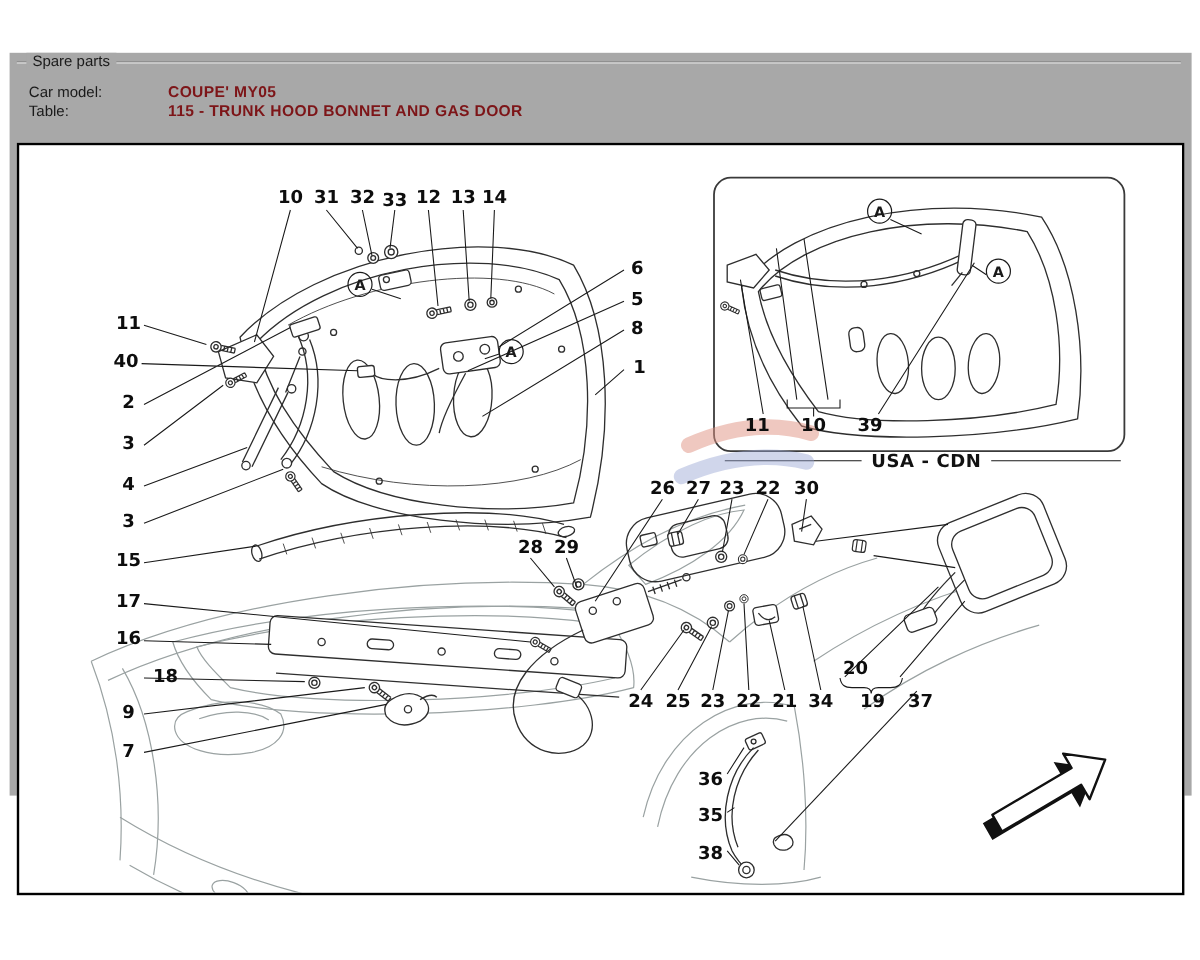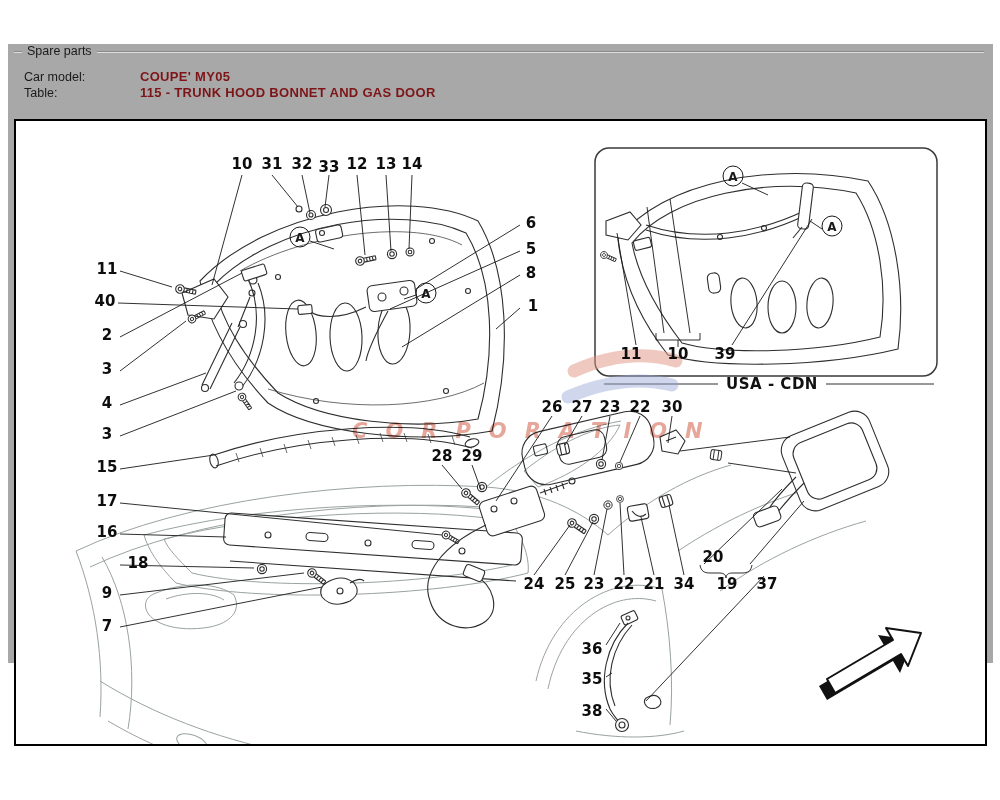--- a/index.html
+++ b/index.html
@@ -293,21 +293,20 @@
         <polygon points="803,565 869,526 862,514 897,519 884,552 877,540 811,579" fill="#111"></polygon>
         <polygon points="811,558 877,519 870,507 905,512 892,545 885,533 819,572" fill="#fff" stroke="#111" stroke-width="2" stroke-linejoin="round"></polygon>
       </g>
 
       <g>
         <path d="M558,250 Q612,226 660,240" stroke="#e09181" stroke-width="13" opacity=".5" fill="none" stroke-linecap="round"></path>
         <path d="M552,276 Q608,252 656,264" stroke="#96a5d2" stroke-width="13" opacity=".45" fill="none" stroke-linecap="round"></path>
       </g>
     </svg>
 
-    <div class="wm-sub">CORPORATION</div>
 
     <div class="usa-label">USA - CDN</div>
 
   <div class="callout" style="left: 226px; top: 43px;">10</div>
       <div class="callout" style="left: 256px; top: 43px;">31</div>
       <div class="callout" style="left: 286px; top: 43px;">32</div>
       <div class="callout" style="left: 313px; top: 26px; margin-top: 20px;">33</div>
       <div class="callout" style="left: 341px; top: 43px;">12</div>
       <div class="callout" style="left: 370px; top: 43px;">13</div>
       <div class="callout" style="left: 396px; top: 43px;">14</div>

